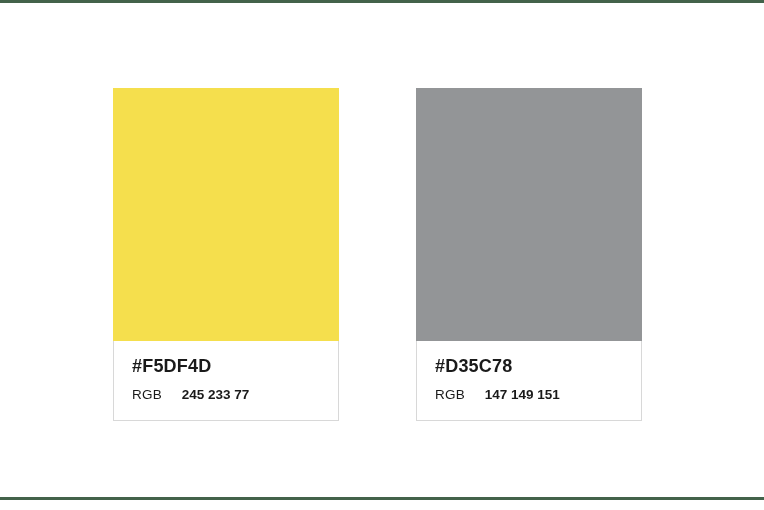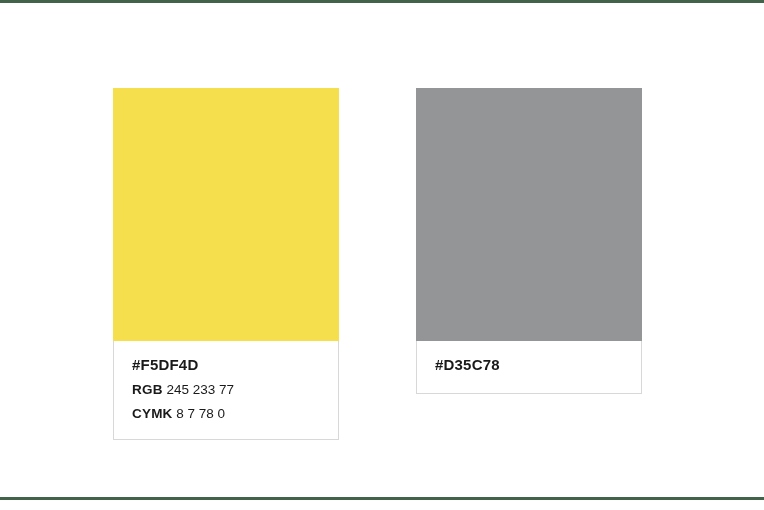--- a/index.html
+++ b/index.html
@@ -58,72 +58,73 @@
   }
   .swatch-info {
     width: 226px;
     box-sizing: border-box;
     background: #ffffff;
     border: 1px solid #d8d8d8;
     border-top: none;
     padding: 12px 18px 14px 18px;
   }
   .info-hex {
-    font-size: 15px;
+    font-size: 18px;
     font-weight: bold;
     color: #1a1a1a;
     letter-spacing: 0.2px;
     line-height: 1.55;
     margin: 0 0 3px 0;
     white-space: nowrap;
   }
   .info-row {
     font-size: 13.5px;
     color: #1a1a1a;
     line-height: 1.62;
     margin: 0 0 2px 0;
     white-space: nowrap;
   }
   .info-row:last-child { margin-bottom: 0; }
   .info-label {
-    font-weight: bold;
+    font-weight: normal;
     letter-spacing: 0.2px;
   }
   .info-value {
-    font-weight: normal;
+    font-weight: bold;
+    margin-left: 16px;
   }
 </style>
 </head>
 <body>
 
 <div class="page" style="background: rgb(255, 255, 255);">
 
   <div class="rule-top" style="background: rgb(67, 98, 74);"></div>
 
   <div class="swatch-area">
 
     <div class="swatch-card card-0">
       <div class="swatch-color" id="color-0" style="background: rgb(245, 223, 77);"></div>
       <div class="swatch-info">
         <p class="info-hex">#F5DF4D</p>
         <p class="info-row">
           <span class="info-label">RGB</span>
           <span class="info-value">245 233 77</span>
         </p>
-        <p class="info-row">
-          <span class="info-label">CYMK</span>
-          <span class="info-value">8 7 78 0</span>
-        </p>
       </div>
     </div>
 
     <div class="swatch-card card-1">
       <div class="swatch-color" id="color-1" style="background: rgb(147, 149, 151);"></div>
       <div class="swatch-info">
         <p class="info-hex">#D35C78</p>
+        <p class="info-row">
+          <span class="info-label">RGB</span>
+          <span class="info-value">147 149 151</span>
+        </p>
       </div>
     </div>
 
   </div>
 
   <div class="rule-bottom" style="background: rgb(67, 98, 74);"></div>
 
 </div>
 
 </body></html>

